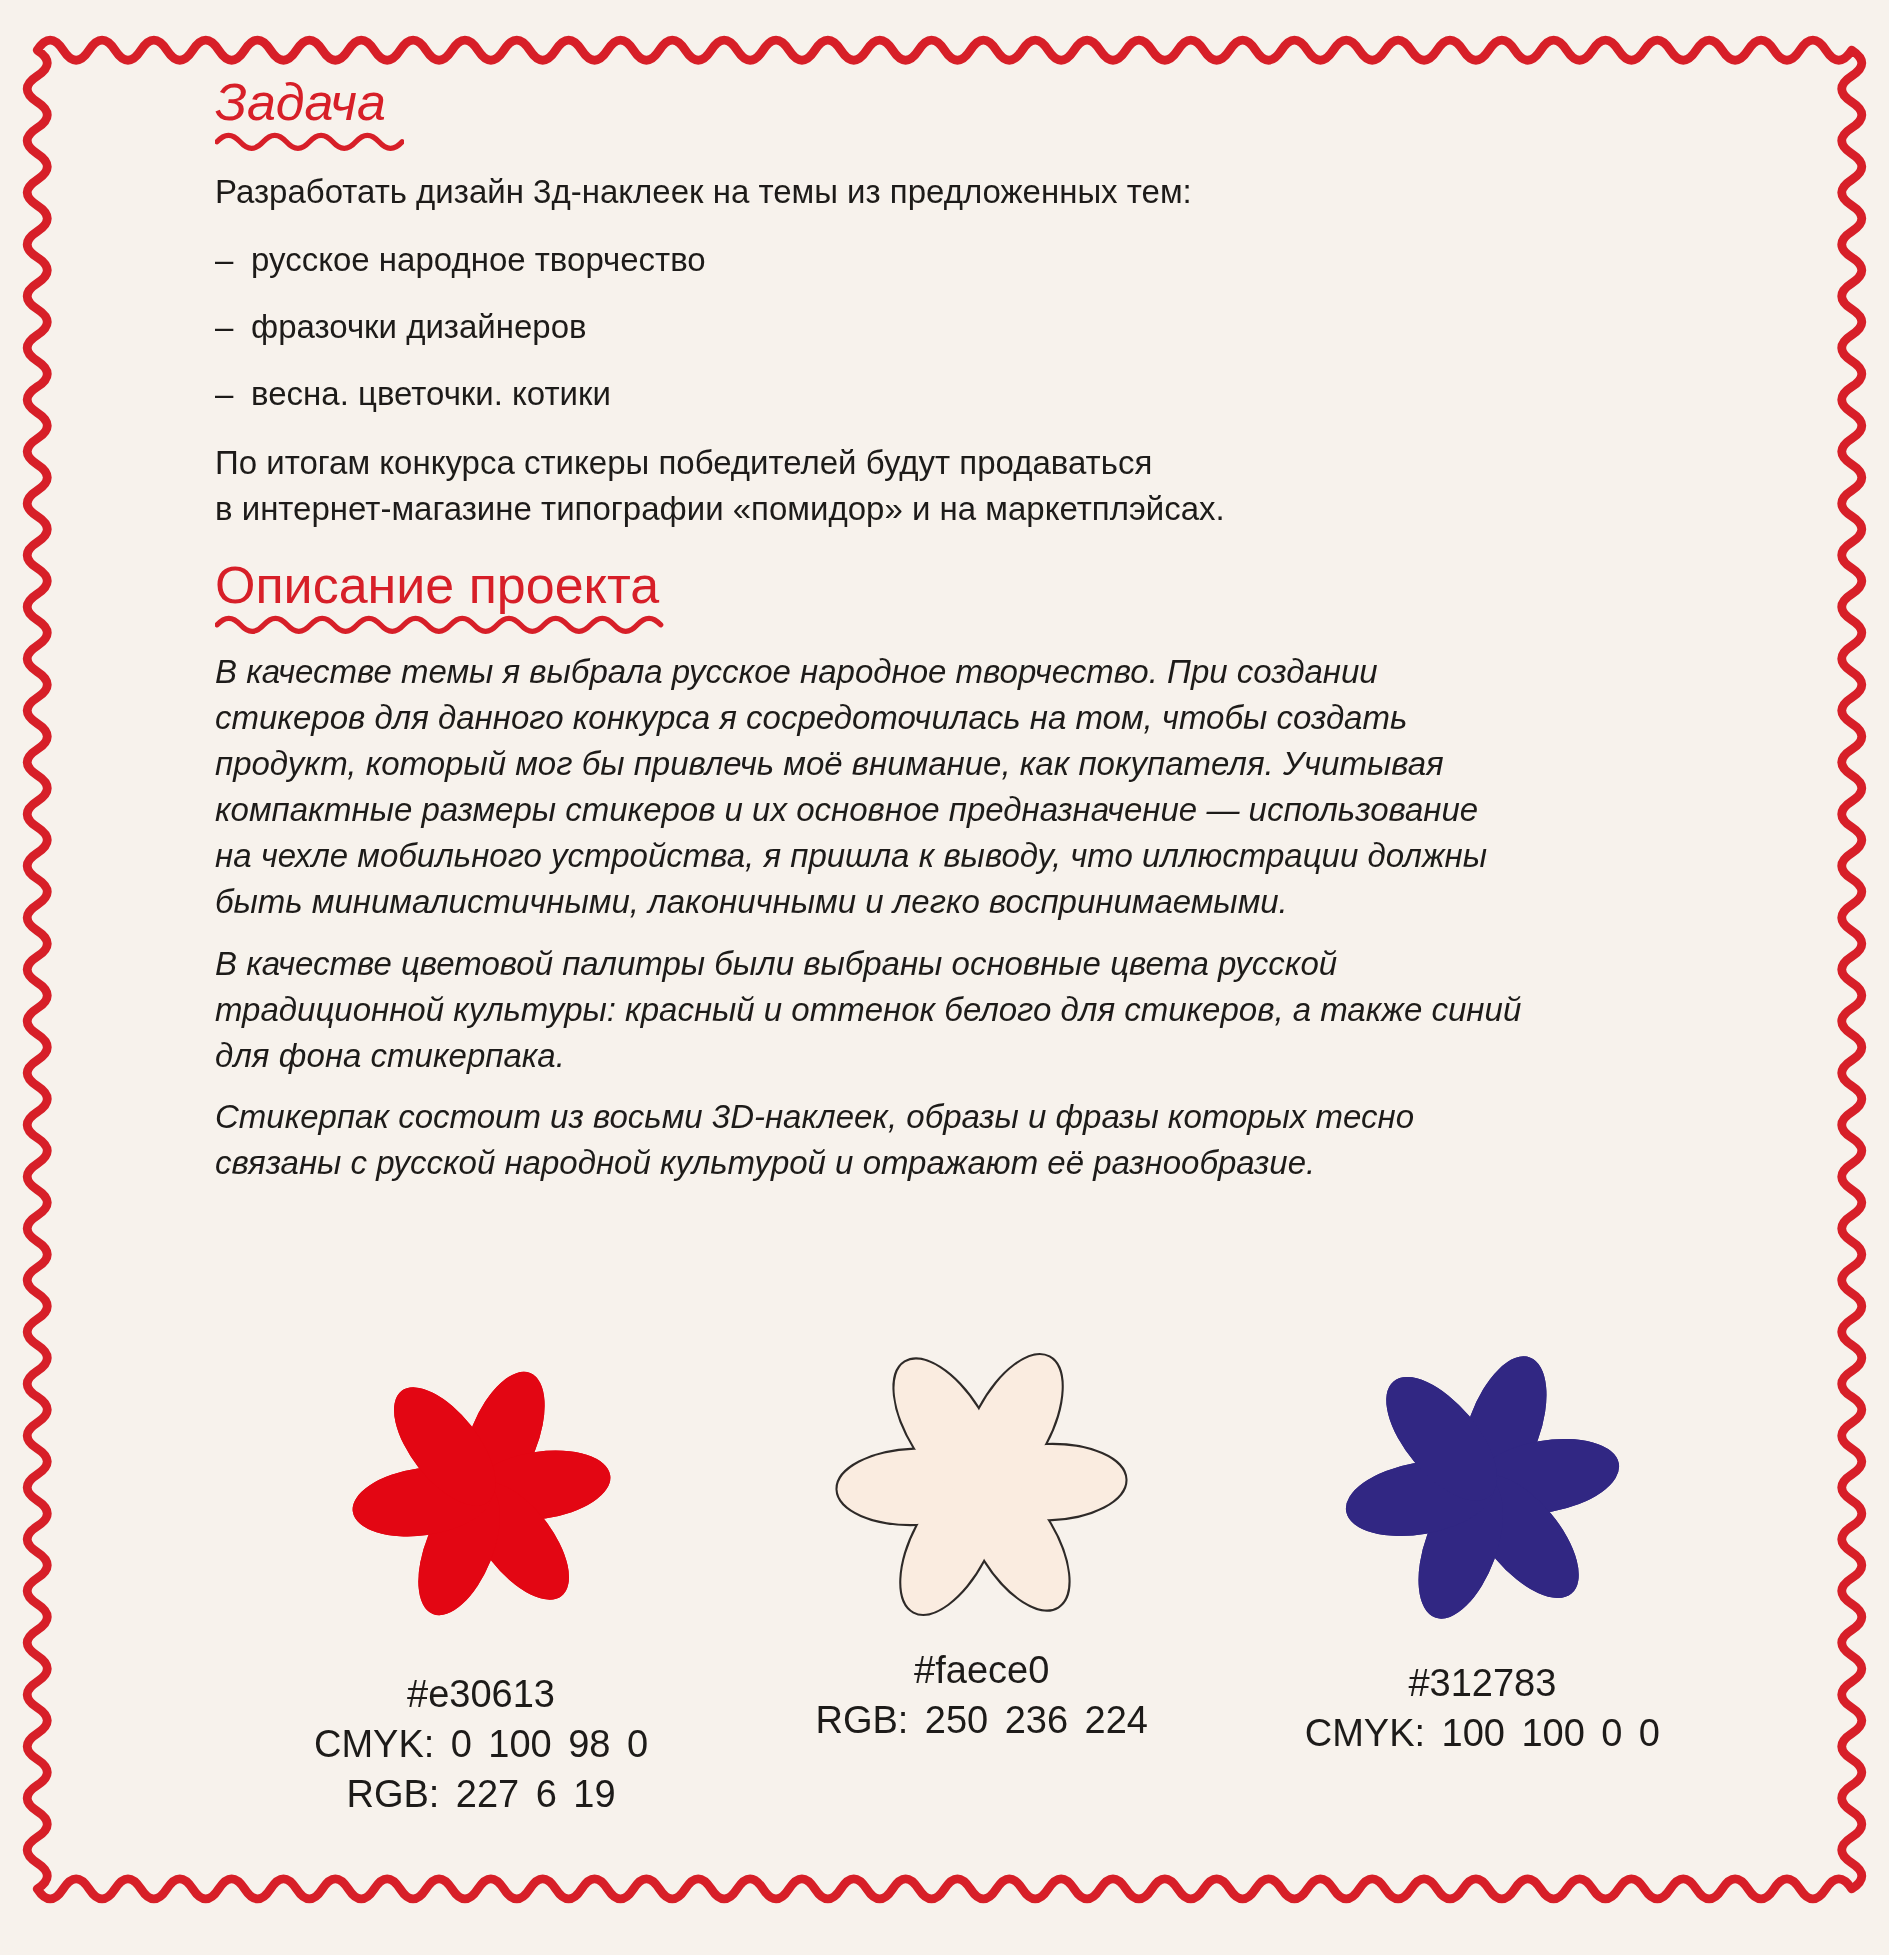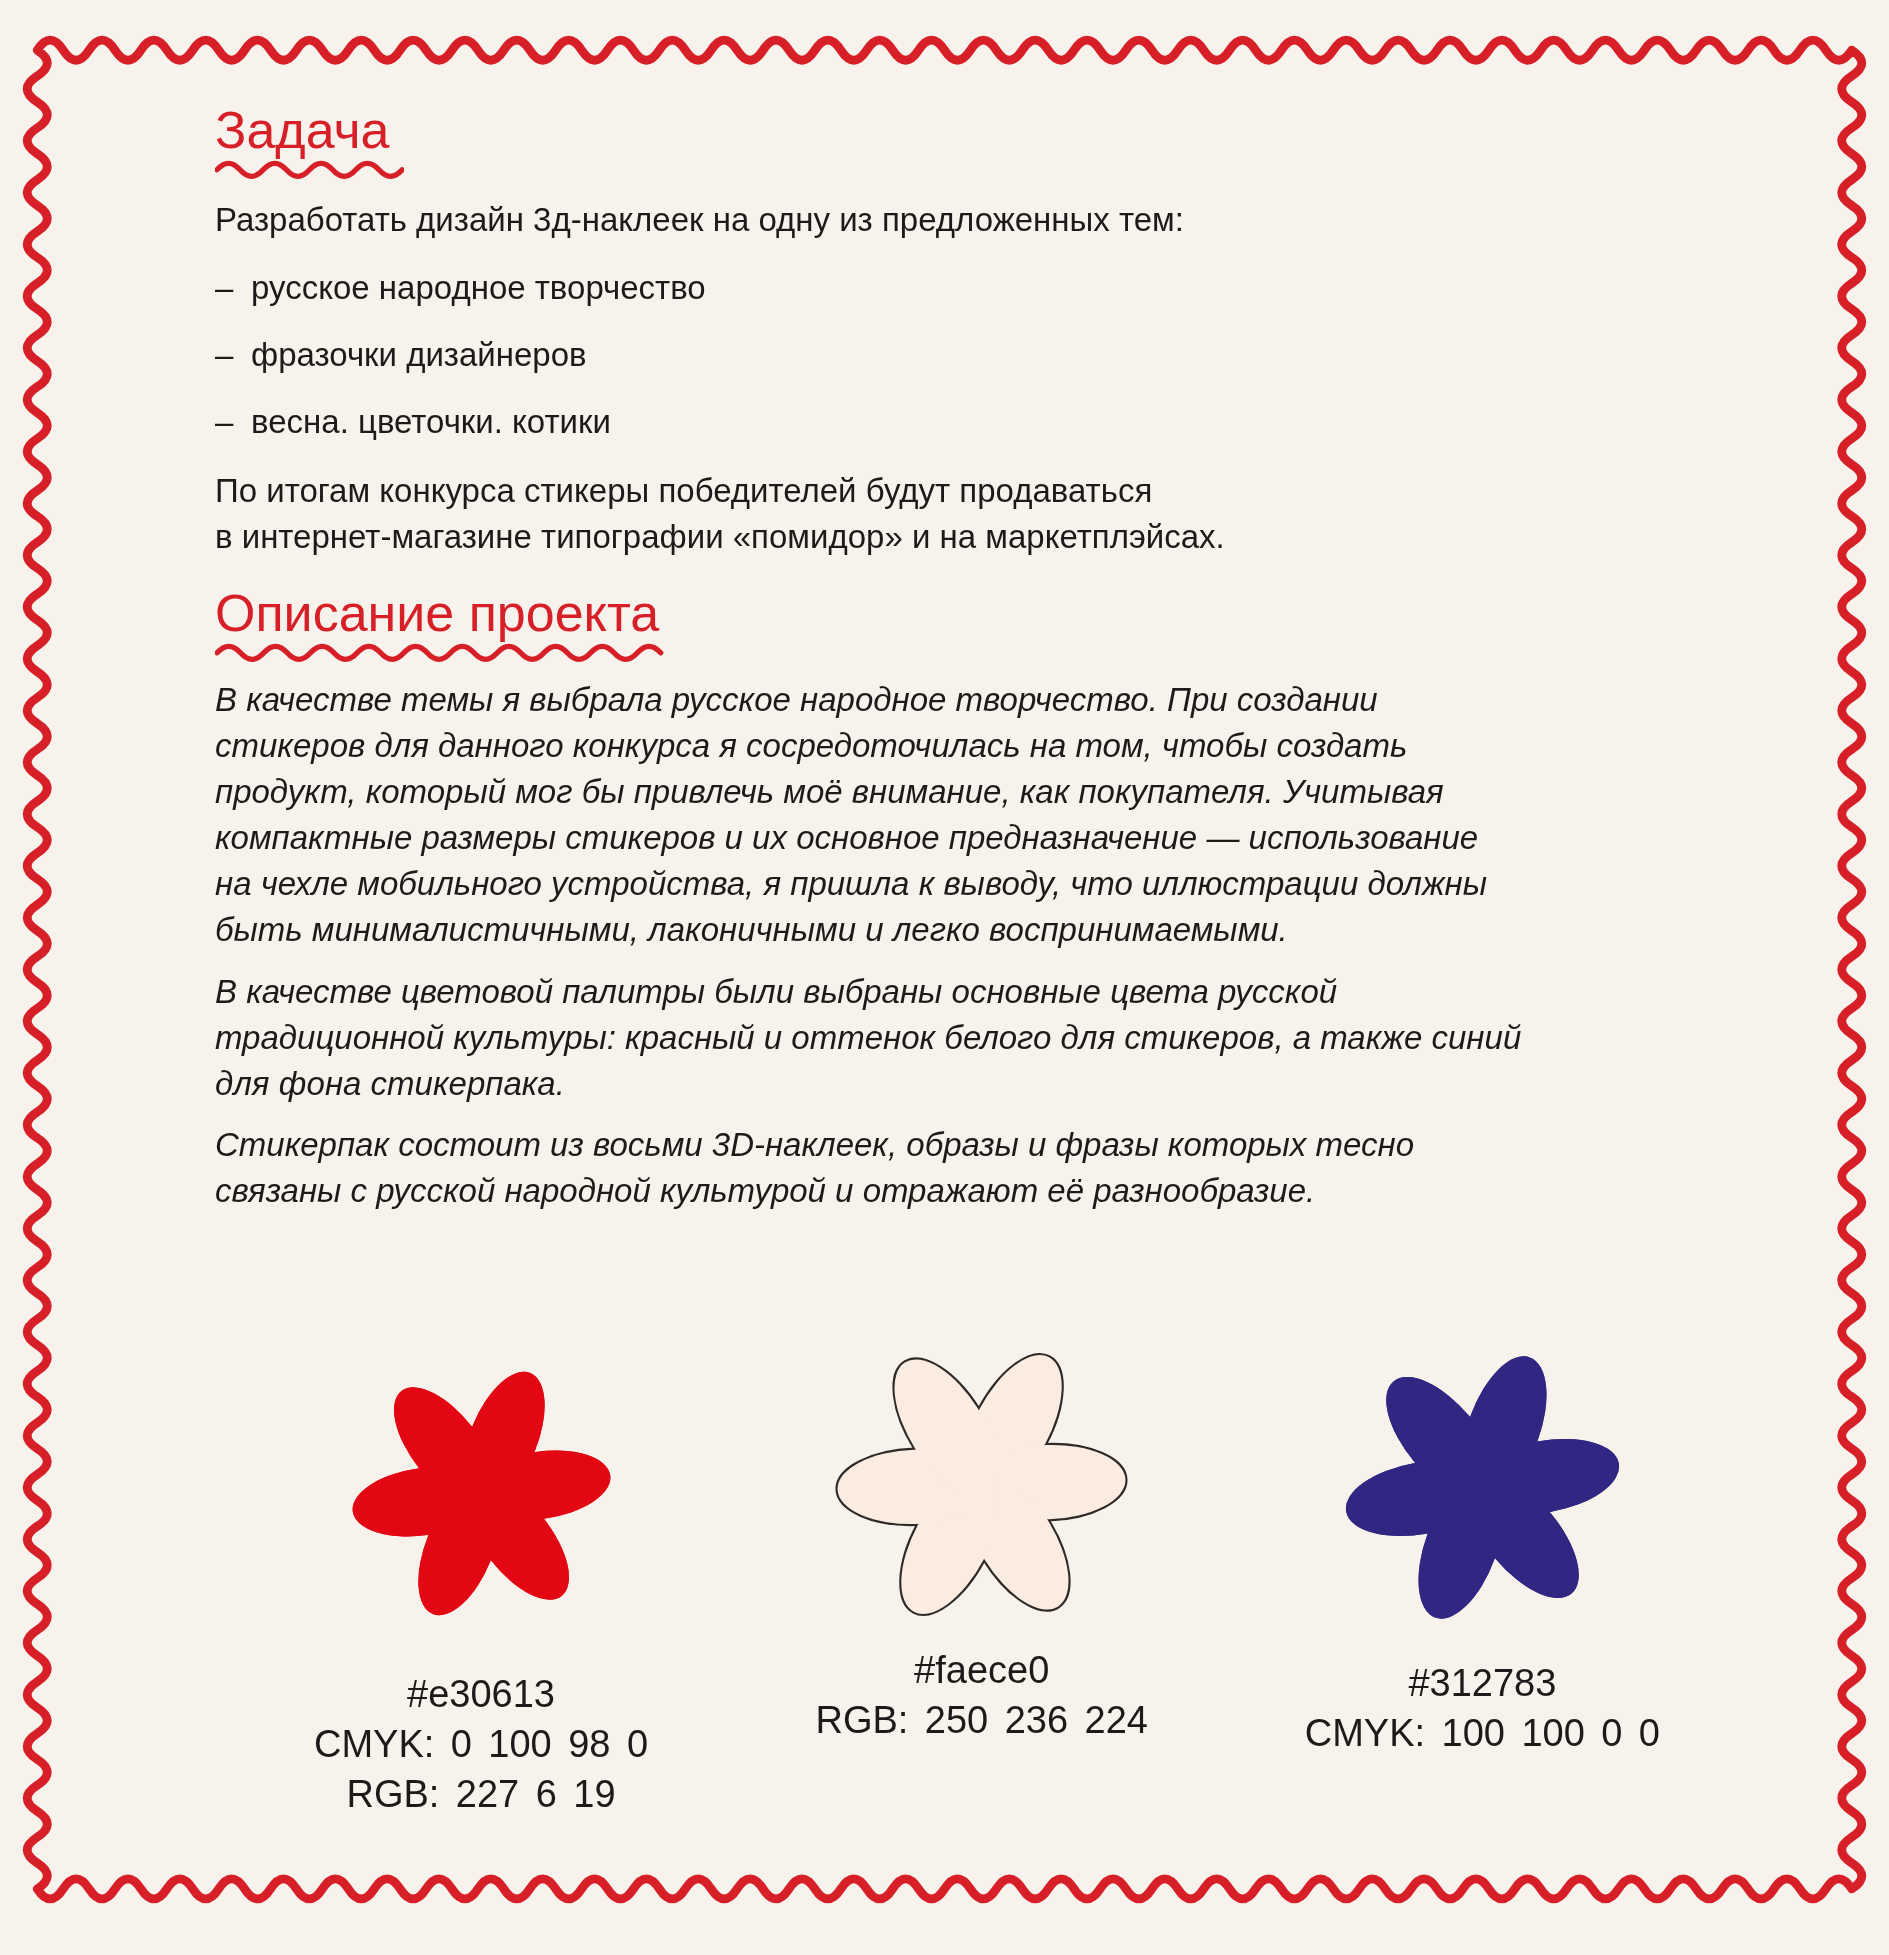--- a/index.html
+++ b/index.html
@@ -10,21 +10,21 @@
     color:#1d1b19;
     position:relative;
     overflow:hidden;
   }
   .border-svg { position:absolute; left:0; top:0; }
   .content { position:absolute; left:215px; top:0; width:1476px; }
   .section-heading {
     font-size:52px; line-height:53px; font-weight:400; color:#d71f28;
     letter-spacing:0;
   }
-  #task-heading { margin-top:104px; }
+  #task-heading { margin-top:76px;font-style:italic; }
   #desc-heading { margin-top:26.6px; }
   .squiggle { display:block; margin-top:1.2px; }
   .body-text { font-size:33px; line-height:46px; white-space:pre-line; }
   .intro { margin-top:14.8px; }
   .bullet-list { list-style:none; margin-top:22.4px; }
   .bullet-item { display:flex; gap:17.7px; font-size:33px; line-height:46px; }
   .bullet-item + .bullet-item { margin-top:21px; }
   .outro { margin-top:23px; }
   .desc-para { margin-top:15.3px;font-style:italic; }
   .desc-para.first { margin-top:13px; }
@@ -47,21 +47,21 @@
   <path id="border-path" fill="none" stroke-width="15" stroke-linecap="round" stroke-linejoin="round" stroke="#d71f28" d="M 63 85 q 21.957142857142856 -34 43.91428571428571 0 t 43.91428571428571 0 t 43.91428571428571 0 t 43.91428571428571 0 t 43.91428571428571 0 t 43.91428571428571 0 t 43.91428571428571 0 t 43.91428571428571 0 t 43.91428571428571 0 t 43.91428571428571 0 t 43.91428571428571 0 t 43.91428571428571 0 t 43.91428571428571 0 t 43.91428571428571 0 t 43.91428571428571 0 t 43.91428571428571 0 t 43.91428571428571 0 t 43.91428571428571 0 t 43.91428571428571 0 t 43.91428571428571 0 t 43.91428571428571 0 t 43.91428571428571 0 t 43.91428571428571 0 t 43.91428571428571 0 t 43.91428571428571 0 t 43.91428571428571 0 t 43.91428571428571 0 t 43.91428571428571 0 t 43.91428571428571 0 t 43.91428571428571 0 t 43.91428571428571 0 t 43.91428571428571 0 t 43.91428571428571 0 t 43.91428571428571 0 t 43.91428571428571 0 t 43.91428571428571 0 t 43.91428571428571 0 t 43.91428571428571 0 t 43.91428571428571 0 t 43.91428571428571 0 t 43.91428571428571 0 t 43.91428571428571 0 t 43.91428571428571 0 t 43.91428571428571 0 t 43.91428571428571 0 t 43.91428571428571 0 t 43.91428571428571 0 t 43.91428571428571 0 t 43.91428571428571 0 t 43.91428571428571 0 t 43.91428571428571 0 t 43.91428571428571 0 t 43.91428571428571 0 t 43.91428571428571 0 t 43.91428571428571 0 t 43.91428571428571 0 t 43.91428571428571 0 t 43.91428571428571 0 t 43.91428571428571 0 t 43.91428571428571 0 t 43.91428571428571 0 t 43.91428571428571 0 t 43.91428571428571 0 t 43.91428571428571 0 t 43.91428571428571 0 t 43.91428571428571 0 t 43.91428571428571 0 t 43.91428571428571 0 t 43.91428571428571 0 t 43.91428571428571 0 q 34 21.93661971830986 0 43.87323943661972 t 0 43.87323943661972 t 0 43.87323943661972 t 0 43.87323943661972 t 0 43.87323943661972 t 0 43.87323943661972 t 0 43.87323943661972 t 0 43.87323943661972 t 0 43.87323943661972 t 0 43.87323943661972 t 0 43.87323943661972 t 0 43.87323943661972 t 0 43.87323943661972 t 0 43.87323943661972 t 0 43.87323943661972 t 0 43.87323943661972 t 0 43.87323943661972 t 0 43.87323943661972 t 0 43.87323943661972 t 0 43.87323943661972 t 0 43.87323943661972 t 0 43.87323943661972 t 0 43.87323943661972 t 0 43.87323943661972 t 0 43.87323943661972 t 0 43.87323943661972 t 0 43.87323943661972 t 0 43.87323943661972 t 0 43.87323943661972 t 0 43.87323943661972 t 0 43.87323943661972 t 0 43.87323943661972 t 0 43.87323943661972 t 0 43.87323943661972 t 0 43.87323943661972 t 0 43.87323943661972 t 0 43.87323943661972 t 0 43.87323943661972 t 0 43.87323943661972 t 0 43.87323943661972 t 0 43.87323943661972 t 0 43.87323943661972 t 0 43.87323943661972 t 0 43.87323943661972 t 0 43.87323943661972 t 0 43.87323943661972 t 0 43.87323943661972 t 0 43.87323943661972 t 0 43.87323943661972 t 0 43.87323943661972 t 0 43.87323943661972 t 0 43.87323943661972 t 0 43.87323943661972 t 0 43.87323943661972 t 0 43.87323943661972 t 0 43.87323943661972 t 0 43.87323943661972 t 0 43.87323943661972 t 0 43.87323943661972 t 0 43.87323943661972 t 0 43.87323943661972 t 0 43.87323943661972 t 0 43.87323943661972 t 0 43.87323943661972 t 0 43.87323943661972 t 0 43.87323943661972 t 0 43.87323943661972 t 0 43.87323943661972 t 0 43.87323943661972 t 0 43.87323943661972 t 0 43.87323943661972 q -21.957142857142856 -34 -43.91428571428571 0 t -43.91428571428571 0 t -43.91428571428571 0 t -43.91428571428571 0 t -43.91428571428571 0 t -43.91428571428571 0 t -43.91428571428571 0 t -43.91428571428571 0 t -43.91428571428571 0 t -43.91428571428571 0 t -43.91428571428571 0 t -43.91428571428571 0 t -43.91428571428571 0 t -43.91428571428571 0 t -43.91428571428571 0 t -43.91428571428571 0 t -43.91428571428571 0 t -43.91428571428571 0 t -43.91428571428571 0 t -43.91428571428571 0 t -43.91428571428571 0 t -43.91428571428571 0 t -43.91428571428571 0 t -43.91428571428571 0 t -43.91428571428571 0 t -43.91428571428571 0 t -43.91428571428571 0 t -43.91428571428571 0 t -43.91428571428571 0 t -43.91428571428571 0 t -43.91428571428571 0 t -43.91428571428571 0 t -43.91428571428571 0 t -43.91428571428571 0 t -43.91428571428571 0 t -43.91428571428571 0 t -43.91428571428571 0 t -43.91428571428571 0 t -43.91428571428571 0 t -43.91428571428571 0 t -43.91428571428571 0 t -43.91428571428571 0 t -43.91428571428571 0 t -43.91428571428571 0 t -43.91428571428571 0 t -43.91428571428571 0 t -43.91428571428571 0 t -43.91428571428571 0 t -43.91428571428571 0 t -43.91428571428571 0 t -43.91428571428571 0 t -43.91428571428571 0 t -43.91428571428571 0 t -43.91428571428571 0 t -43.91428571428571 0 t -43.91428571428571 0 t -43.91428571428571 0 t -43.91428571428571 0 t -43.91428571428571 0 t -43.91428571428571 0 t -43.91428571428571 0 t -43.91428571428571 0 t -43.91428571428571 0 t -43.91428571428571 0 t -43.91428571428571 0 t -43.91428571428571 0 t -43.91428571428571 0 t -43.91428571428571 0 t -43.91428571428571 0 t -43.91428571428571 0 q 34 -21.93661971830986 0 -43.87323943661972 t 0 -43.87323943661972 t 0 -43.87323943661972 t 0 -43.87323943661972 t 0 -43.87323943661972 t 0 -43.87323943661972 t 0 -43.87323943661972 t 0 -43.87323943661972 t 0 -43.87323943661972 t 0 -43.87323943661972 t 0 -43.87323943661972 t 0 -43.87323943661972 t 0 -43.87323943661972 t 0 -43.87323943661972 t 0 -43.87323943661972 t 0 -43.87323943661972 t 0 -43.87323943661972 t 0 -43.87323943661972 t 0 -43.87323943661972 t 0 -43.87323943661972 t 0 -43.87323943661972 t 0 -43.87323943661972 t 0 -43.87323943661972 t 0 -43.87323943661972 t 0 -43.87323943661972 t 0 -43.87323943661972 t 0 -43.87323943661972 t 0 -43.87323943661972 t 0 -43.87323943661972 t 0 -43.87323943661972 t 0 -43.87323943661972 t 0 -43.87323943661972 t 0 -43.87323943661972 t 0 -43.87323943661972 t 0 -43.87323943661972 t 0 -43.87323943661972 t 0 -43.87323943661972 t 0 -43.87323943661972 t 0 -43.87323943661972 t 0 -43.87323943661972 t 0 -43.87323943661972 t 0 -43.87323943661972 t 0 -43.87323943661972 t 0 -43.87323943661972 t 0 -43.87323943661972 t 0 -43.87323943661972 t 0 -43.87323943661972 t 0 -43.87323943661972 t 0 -43.87323943661972 t 0 -43.87323943661972 t 0 -43.87323943661972 t 0 -43.87323943661972 t 0 -43.87323943661972 t 0 -43.87323943661972 t 0 -43.87323943661972 t 0 -43.87323943661972 t 0 -43.87323943661972 t 0 -43.87323943661972 t 0 -43.87323943661972 t 0 -43.87323943661972 t 0 -43.87323943661972 t 0 -43.87323943661972 t 0 -43.87323943661972 t 0 -43.87323943661972 t 0 -43.87323943661972 t 0 -43.87323943661972 t 0 -43.87323943661972 t 0 -43.87323943661972 t 0 -43.87323943661972 t 0 -43.87323943661972 t 0 -43.87323943661972"></path>
 </svg>
 
 <main class="content">
 
   <h2 class="section-heading" id="task-heading">Задача</h2>
   <svg class="squiggle" width="189" height="23.6" viewBox="0 0 320 40">
     <path fill="none" stroke-width="9" stroke-linecap="round" stroke="#d71f28" d="M 3 20 q 19.625 -22 39.25 0 t 39.25 0 t 39.25 0 t 39.25 0 t 39.25 0 t 39.25 0 t 39.25 0 t 39.25 0"></path>
   </svg>
 
-  <p class="body-text intro">Разработать дизайн 3д-наклеек на одну из предложенных тем:</p>
+  <p class="body-text intro">Разработать дизайн 3д-наклеек на темы из предложенных тем:</p>
 
   <ul class="bullet-list">
     <li class="bullet-item">
       <span>–</span>
       <span>русское народное творчество</span>
     </li>
     <li class="bullet-item">
       <span>–</span>
       <span>фразочки дизайнеров</span>
     </li>

